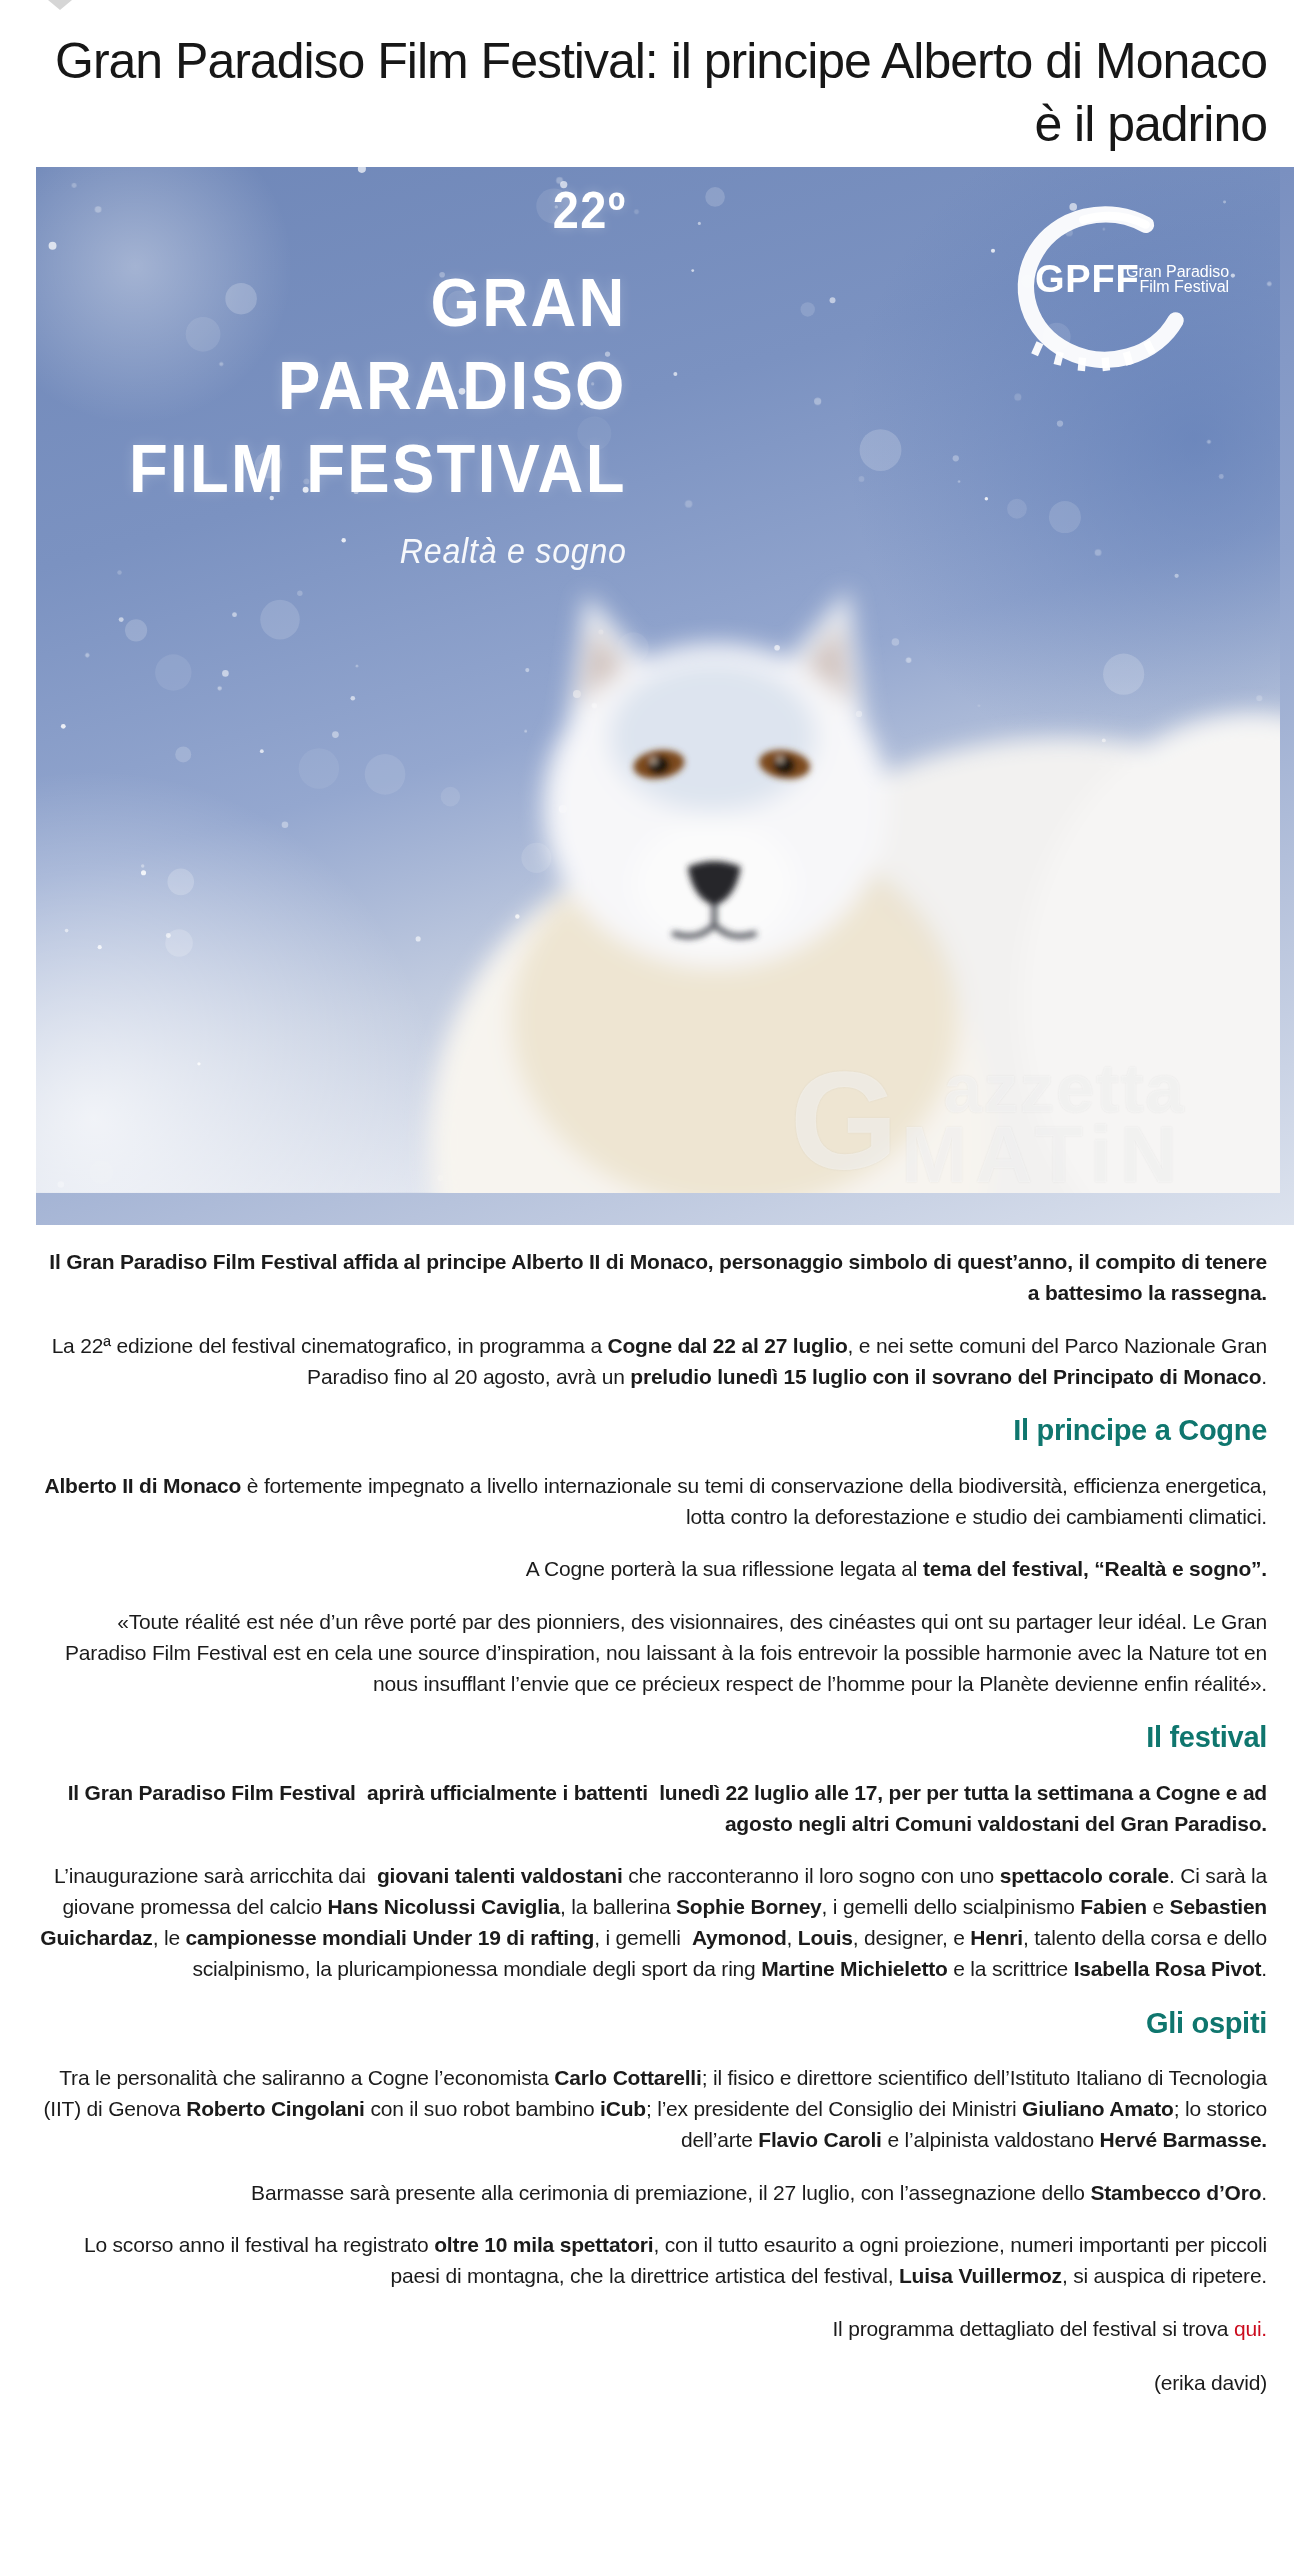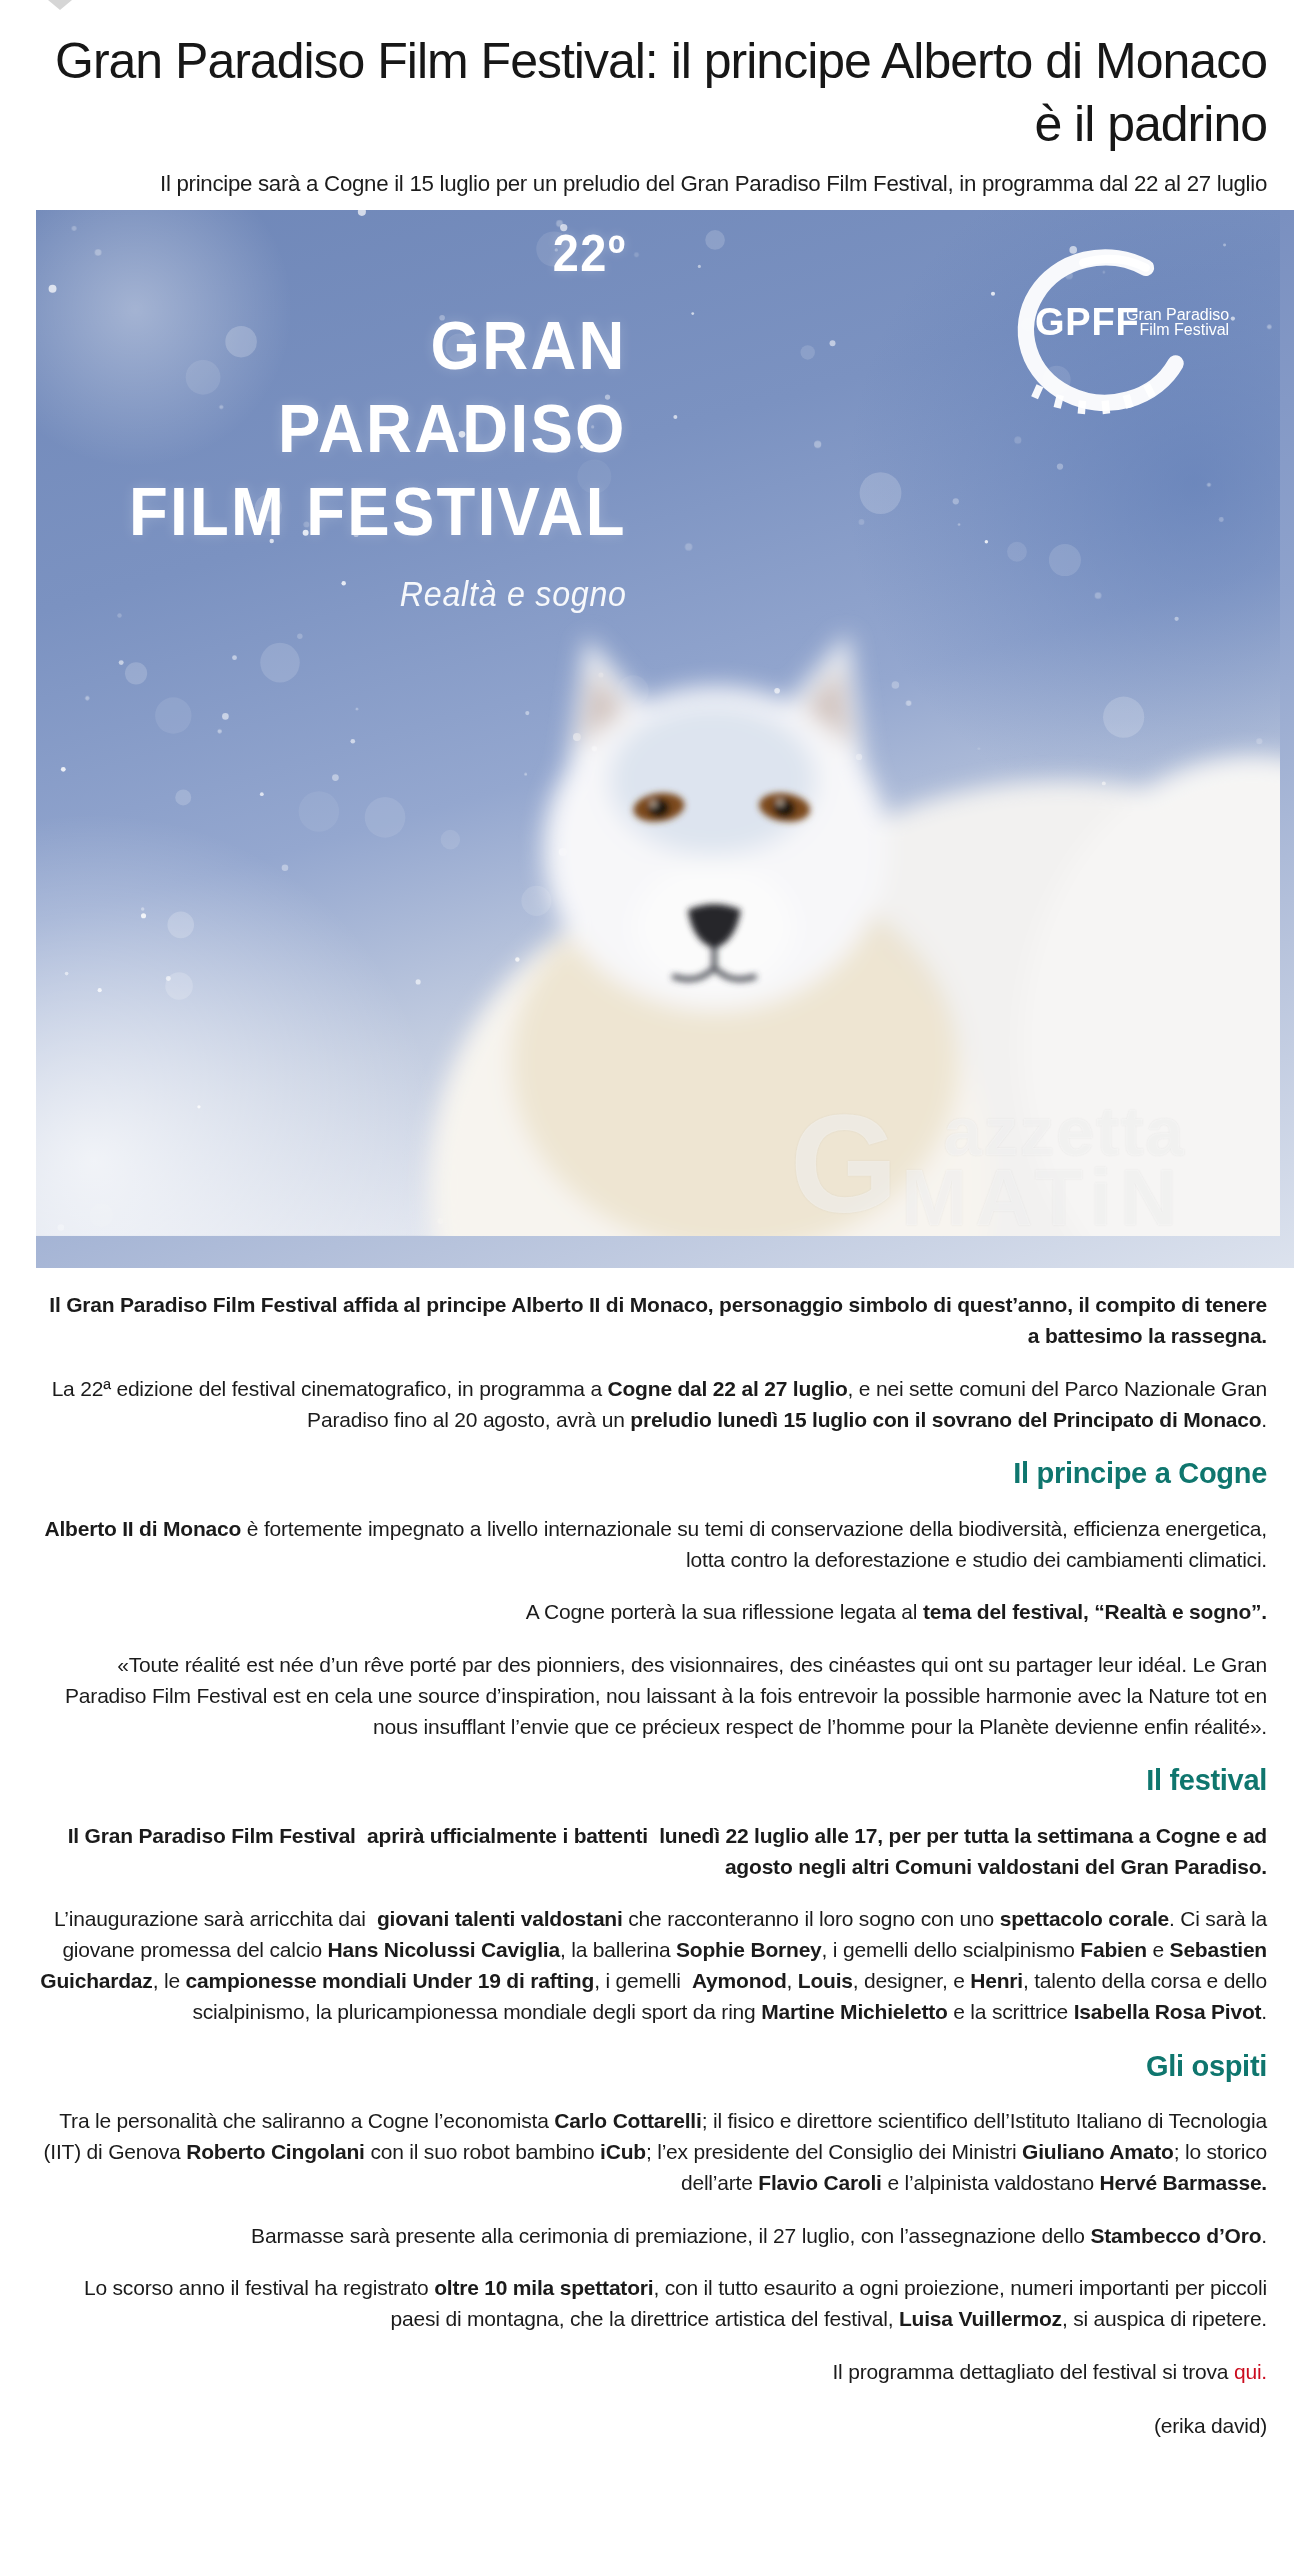--- a/index.html
+++ b/index.html
@@ -93,21 +93,20 @@
 </style>
 </head>
 <body>
 
 <div class="top-marker"></div>
 
 <main class="container">
 
   <h1 class="article-title">Gran Paradiso Film Festival: il principe Alberto di Monaco è il padrino</h1>
 
-  <p class="article-subtitle">Il principe sarà a Cogne il 15 luglio per un preludio del Gran Paradiso Film Festival, in programma dal 22 al 27 luglio</p>
 
   <figure class="poster">
 
     <svg class="scene" width="1244" height="1026" viewBox="0 0 1504 1240">
       <defs>
         <linearGradient id="bg" x1="0" y1="0" x2="0.35" y2="1">
           <stop offset="0" stop-color="#6f87b8"></stop>
           <stop offset="0.35" stop-color="#7b92c1"></stop>
           <stop offset="0.62" stop-color="#94a7cf"></stop>
           <stop offset="0.82" stop-color="#c2cce0"></stop>

